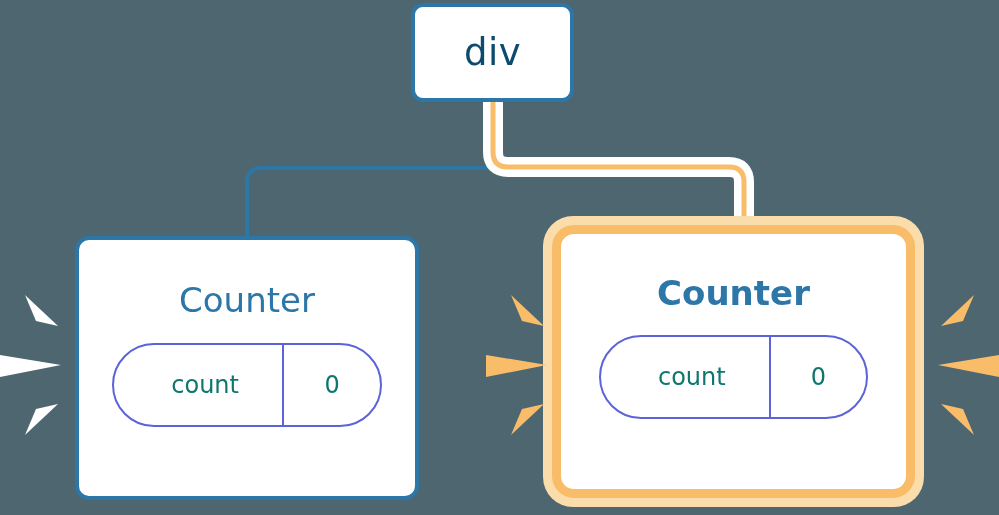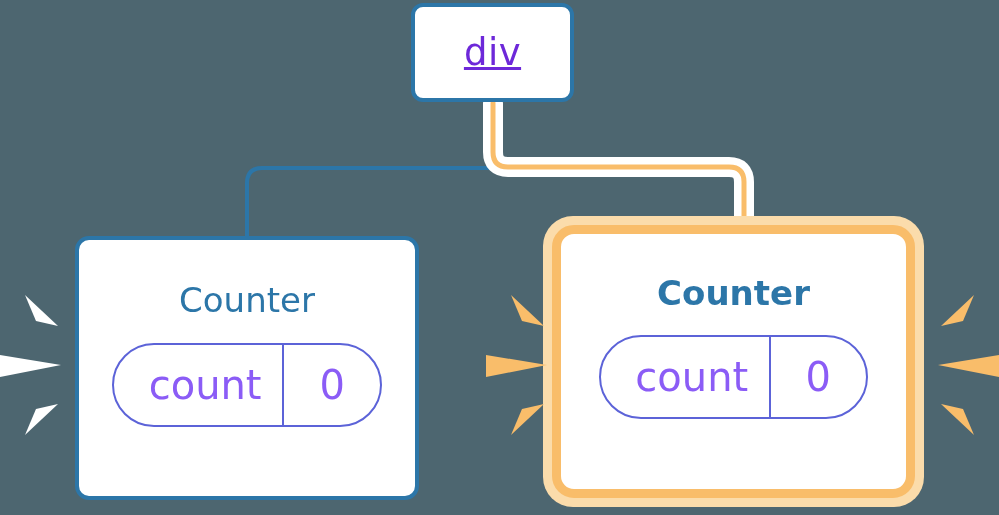--- a/index.html
+++ b/index.html
@@ -46,25 +46,24 @@
     left: 411px;
     top: 3px;
     width: 163px;
     height: 99px;
     border: 4px solid #2c76a8;
     border-radius: 12px;
     justify-content: center;
   }
   #div-node .node-title {
     font-size: 37px;
-    color: #6d28d9;
+    color: #0c4a6e;
     font-weight: 400;
     letter-spacing: 0.5px;
     line-height: 1;
-    text-decoration: underline;
   }
 
   
   #counter-left {
     left: 75px;
     top: 236px;
     width: 344px;
     height: 264px;
     border: 4px solid #2c76a8;
     border-radius: 14px;
@@ -124,22 +123,22 @@
   }
   #counter-right-ring .state-pill {
     margin-top: 25px;
     width: 265px;
   }
   .pill-key,
   .pill-val {
     display: flex;
     align-items: center;
     justify-content: center;
-    color: #8b5cf6;
-    font-size: 40px;
+    color: #0f766e;
+    font-size: 24px;
     line-height: 1;
     box-sizing: border-box;
   }
   .pill-key {
     flex: 0 0 64%;
     border-right: 2px solid #5c63d8;
     padding-left: 14px;
   }
   .pill-val {
     flex: 1 1 auto;

